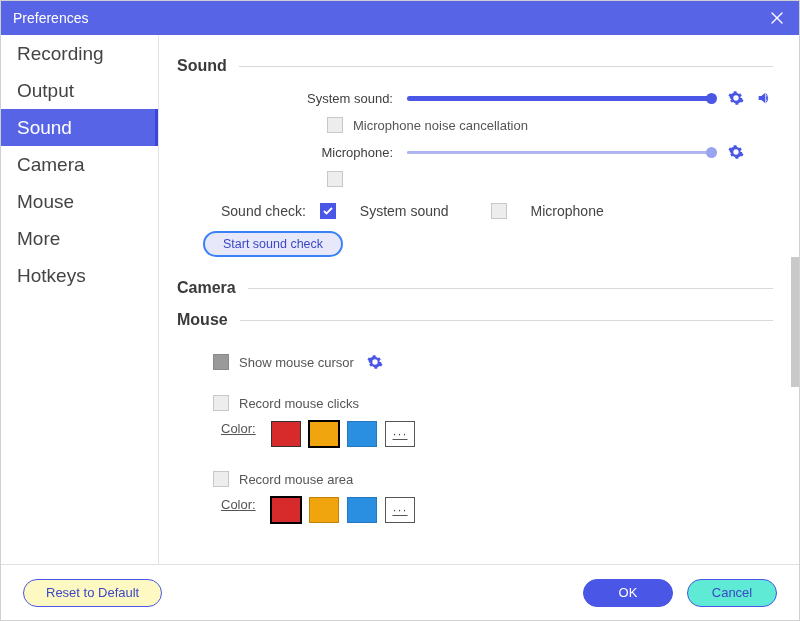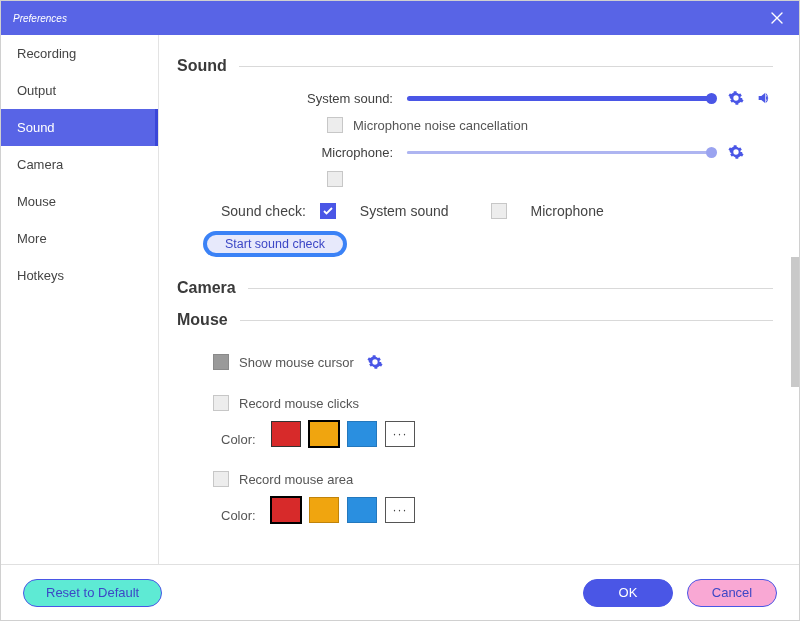--- a/index.html
+++ b/index.html
@@ -1,23 +1,23 @@
 <!DOCTYPE html>
 <html><head>
 <meta charset="utf-8">
 <style>
   * { box-sizing: border-box; margin: 0; padding: 0; font-family: -apple-system, BlinkMacSystemFont, "Segoe UI", Arial, sans-serif; }
   html, body { width: 800px; height: 621px; overflow: hidden; background: #fff; }
   .window { width: 800px; height: 621px; display: flex; flex-direction: column; border: 1px solid #d0d0d0; }
-  .titlebar { height: 34px; background: #5864e6; color: #fff; display: flex; align-items: center; padding: 0 12px; font-size: 10px; font-style: italic; }
+  .titlebar { height: 34px; background: #5864e6; color: #fff; display: flex; align-items: center; padding: 0 12px; font-size: 14px; }
   .titlebar .title { flex: 1; }
   .titlebar .close { width: 20px; height: 20px; display:flex; align-items:center; justify-content:center; cursor:pointer; }
   .body { flex: 1; display: flex; min-height: 0; }
   .sidebar { width: 158px; border-right: 1px solid #e3e3e3; background: #fff; }
-  .side-item { height: 37px; display:flex; align-items:center; padding-left: 16px; font-size: 13px; color: #444; cursor:pointer; }
+  .side-item { height: 37px; display:flex; align-items:center; padding-left: 16px; font-size: 19px; color: #444; cursor:pointer; }
   .side-item.active { background: #5864e6; color: #fff; border-right: 3px solid #3a46d8; }
   .content-wrap { flex:1; display:flex; min-height:0; }
   .content { flex:1; overflow-y:auto; padding: 22px 18px 10px 18px; position:relative; }
   .scrollbar-fake { width:8px; background:transparent; position:relative; }
   .scrollbar-thumb { position:absolute; right:0; top:222px; width:8px; height:130px; background:#c9c9c9; border-radius:0; }
   .section-title { font-size: 16px; font-weight: 600; color:#3a3a3a; display:flex; align-items:center; gap:12px; margin: 0 0 14px 0; }
   .section-title .rule { flex:1; height:1px; background:#d9d9d9; }
   .row { display:flex; align-items:center; margin-bottom: 10px; font-size:13px; color:#555; }
   .label-right { width: 230px; text-align:right; padding-right: 14px; font-size:13px; color:#404040; }
   .slider { position:relative; height:14px; flex:1; max-width:330px; }
@@ -29,36 +29,36 @@
   .slider.mic .thumb { left:calc(98% - 5px); background:#9aa3f0; }
   .iconbtn { width:18px; height:18px; margin-left:10px; color:#4a56e6; display:inline-flex; align-items:center; justify-content:center; cursor:pointer; }
   .checkbox { width:16px; height:16px; border:1px solid #c7c7c7; background:#ededed; display:inline-flex; align-items:center; justify-content:center; margin-right:10px; cursor:pointer; flex-shrink:0; }
   .checkbox.checked { background:#4a56e6; border-color:#4a56e6; }
   .checkbox.dark { background:#9a9a9a; border-color:#8a8a8a; }
   .checkbox svg { display:none; }
   .checkbox.checked svg { display:block; }
   .indent { padding-left: 150px; }
   .indent2 { padding-left: 26px; margin-top: 24px; }
   .soundcheck-row { display:flex; align-items:center; margin: 16px 0 12px 44px; gap: 14px; font-size:14px; color:#444; }
-  .pillbtn { border:4px solid #3b82f6; color:#3c47c6; background:#e7e9fb; border-radius: 14px; height:26px; padding: 0 18px; font-size:12.5px; cursor:pointer; display:inline-flex; align-items:center; justify-content:center; margin-left: 26px; }
+  .pillbtn { border:2px solid #3b82f6; color:#3c47c6; background:#e7e9fb; border-radius: 14px; height:26px; padding: 0 18px; font-size:12.5px; cursor:pointer; display:inline-flex; align-items:center; justify-content:center; margin-left: 26px; }
   .swatches { display:flex; gap:8px; margin-left:6px; }
   .swatch { width:30px; height:26px; border:1px solid #333; cursor:pointer; }
   .swatch.red { background:#d72a2a; }
   .swatch.orange { background:#f0a50f; border-color:#c0830a; }
   .swatch.blue { background:#2a8fe0; border-color:#2478bd; }
   .swatch.more { background:#fff; border:1px solid #555; display:flex; align-items:center; justify-content:center; color:#444; letter-spacing:1px; font-size:12px; }
   .swatch.sel { outline:2px solid #000; outline-offset:-1px; }
   .footer { height:56px; border-top:1px solid #e0e0e0; display:flex; align-items:center; padding: 0 22px; background:#fff; }
   .footer .spacer { flex:1; }
   .obtn { height:28px; border-radius:14px; padding:0 22px; font-size:13px; cursor:pointer; display:inline-flex; align-items:center; justify-content:center; }
-  .reset { border:1.5px solid #4a56e6; color:#3c47c6; background:#5eead4; }
+  .reset { border:1.5px solid #4a56e6; color:#3c47c6; background:#fef9c3; }
   .ok { background:#4a56e6; border:1.5px solid #4a56e6; color:#fff; min-width:90px; margin-right:14px; }
-  .cancel { border:1.5px solid #4a56e6; color:#3c47c6; background:#f9a8d4; min-width:90px; }
+  .cancel { border:1.5px solid #4a56e6; color:#3c47c6; background:#5eead4; min-width:90px; }
   .mrow { margin-left: 10px; }
-  .color-row { display:flex; align-items:flex-end; margin: 8px 0 14px 44px; font-size:13px; color:#555; }
+  .color-row { display:flex; align-items:flex-start; margin: 8px 0 14px 44px; font-size:13px; color:#555;text-decoration:underline; }
 </style>
 </head>
 <body>
 
 <div class="window">
   <div class="titlebar">
     <span class="title">Preferences</span>
     <span class="close">
       <svg width="14" height="14" viewBox="0 0 14 14">
           <path d="M2 2 L12 12 M12 2 L2 12" stroke="#fff" stroke-width="1.4" stroke-linecap="round"></path>

